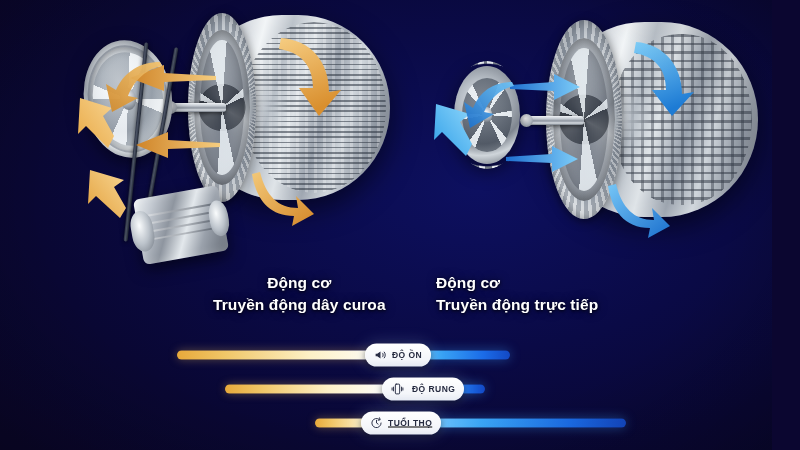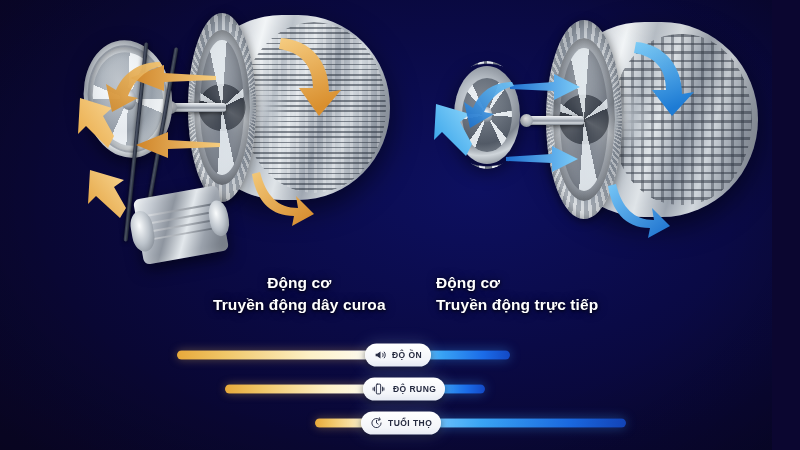--- a/index.html
+++ b/index.html
@@ -262,25 +262,25 @@
   #row-noise   { top:2px; }
   #row-vibr    { top:36px; }
   #row-life    { top:70px; }
 
   #row-noise .bar-gold { left:177px; width:214px; }
   #row-noise .bar-blue { left:402px; width:108px; }
   #row-noise .pill     { left:365px; }
 
   #row-vibr .bar-gold  { left:225px; width:166px; }
   #row-vibr .bar-blue  { left:413px; width:72px; }
-  #row-vibr .pill      { left:363px;gap:8px; }
+  #row-vibr .pill      { left:382px;gap:8px; }
 
   #row-life .bar-gold  { left:315px; width:76px; }
   #row-life .bar-blue  { left:404px; width:222px; }
-  #row-life .pill      { left:361px; }
+  #row-life .pill      { left:361px;text-decoration:underline; }
 </style>
 </head>
 <body>
 
 <div id="stage">
 
   <div class="machine" id="machine-belt" style="left:80px; top:10px; width:310px; height:260px;">
 
     <div class="drum" style="left:110px; top:5px; width:200px; height:185px;">
       <div class="drum-body"></div>

